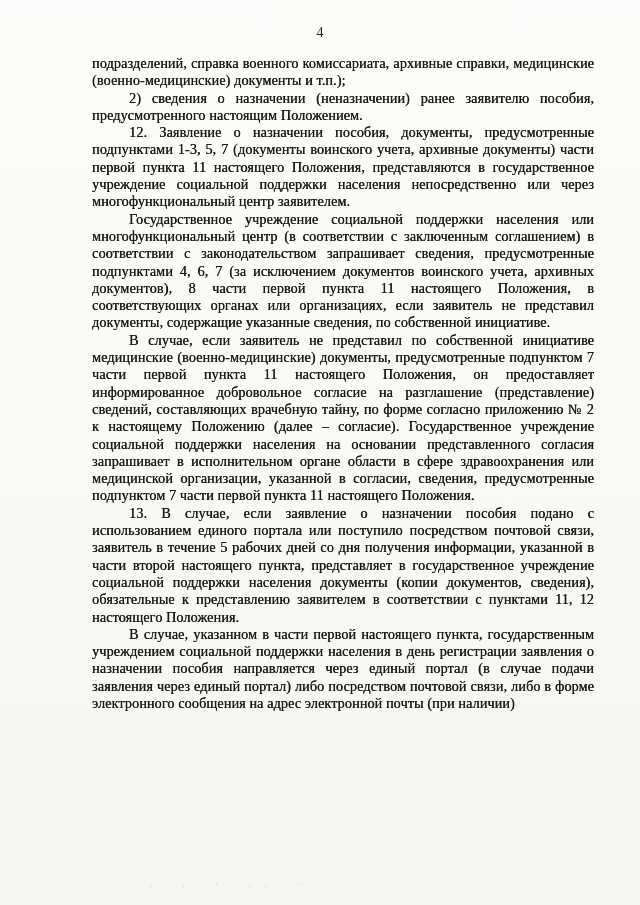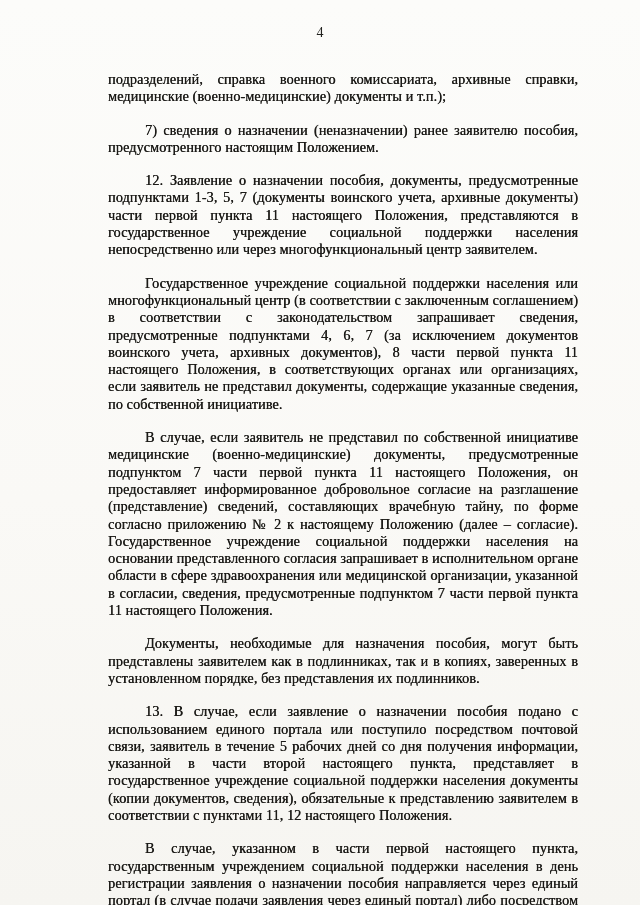--- a/index.html
+++ b/index.html
@@ -31,21 +31,21 @@
     top: 55px;
     left: 92px;
     width: 502px;
     font-size: 14.2px;
     line-height: 17.3px;
     color: #1b1a17;
     text-align: justify;
     text-shadow: 0.3px 0 0 currentColor; 
     letter-spacing: 0.1px;
   }
-  .content p { margin: 16px; }
+  .content p { margin: 0; }
   .content p.indent { text-indent: 37px; }
   .scan-noise {
     position: absolute;
     bottom: 16px;
     left: 150px;
     width: 360px;
     height: 10px;
     color: #b9b7b1;
     font-size: 9px;
     letter-spacing: 14px;
@@ -55,24 +55,23 @@
 </style>
 </head>
 <body>
 
 <div class="page">
 
   <div class="page-number">4</div>
 
   <div class="content">
     <p>подразделений, справка военного комиссариата, архивные справки, медицинские (военно-медицинские) документы и т.п.);</p>
-    <p class="indent">7) сведения о назначении (неназначении) ранее заявителю пособия, предусмотренного настоящим Положением.</p>
+    <p class="indent">2) сведения о назначении (неназначении) ранее заявителю пособия, предусмотренного настоящим Положением.</p>
     <p class="indent">12. Заявление о назначении пособия, документы, предусмотренные подпунктами 1-3, 5, 7 (документы воинского учета, архивные документы) части первой пункта 11 настоящего Положения, представляются в государственное учреждение социальной поддержки населения непосредственно или через многофункциональный центр заявителем.</p>
     <p class="indent">Государственное учреждение социальной поддержки населения или многофункциональный центр (в соответствии с заключенным соглашением) в соответствии с законодательством запрашивает сведения, предусмотренные подпунктами 4, 6, 7 (за исключением документов воинского учета, архивных документов), 8 части первой пункта 11 настоящего Положения, в соответствующих органах или организациях, если заявитель не представил документы, содержащие указанные сведения, по собственной инициативе.</p>
     <p class="indent">В случае, если заявитель не представил по собственной инициативе медицинские (военно-медицинские) документы, предусмотренные подпунктом 7 части первой пункта 11 настоящего Положения, он предоставляет информированное добровольное согласие на разглашение (представление) сведений, составляющих врачебную тайну, по форме согласно приложению № 2 к настоящему Положению (далее – согласие). Государственное учреждение социальной поддержки населения на основании представленного согласия запрашивает в исполнительном органе области в сфере здравоохранения или медицинской организации, указанной в согласии, сведения, предусмотренные подпунктом 7 части первой пункта 11 настоящего Положения.</p>
-    <p class="indent">Документы, необходимые для назначения пособия, могут быть представлены заявителем как в подлинниках, так и в копиях, заверенных в установленном порядке, без представления их подлинников.</p>
     <p class="indent">13. В случае, если заявление о назначении пособия подано с использованием единого портала или поступило посредством почтовой связи, заявитель в течение 5 рабочих дней со дня получения информации, указанной в части второй настоящего пункта, представляет в государственное учреждение социальной поддержки населения документы (копии документов, сведения), обязательные к представлению заявителем в соответствии с пунктами 11, 12 настоящего Положения.</p>
     <p class="indent">В случае, указанном в части первой настоящего пункта, государственным учреждением социальной поддержки населения в день регистрации заявления о назначении пособия направляется через единый портал (в случае подачи заявления через единый портал) либо посредством почтовой связи, либо в форме электронного сообщения на адрес электронной почты (при наличии)</p>
   </div>
 
   <div class="scan-noise">. . · .. ·</div>
 
 </div>
 
 </body></html>

